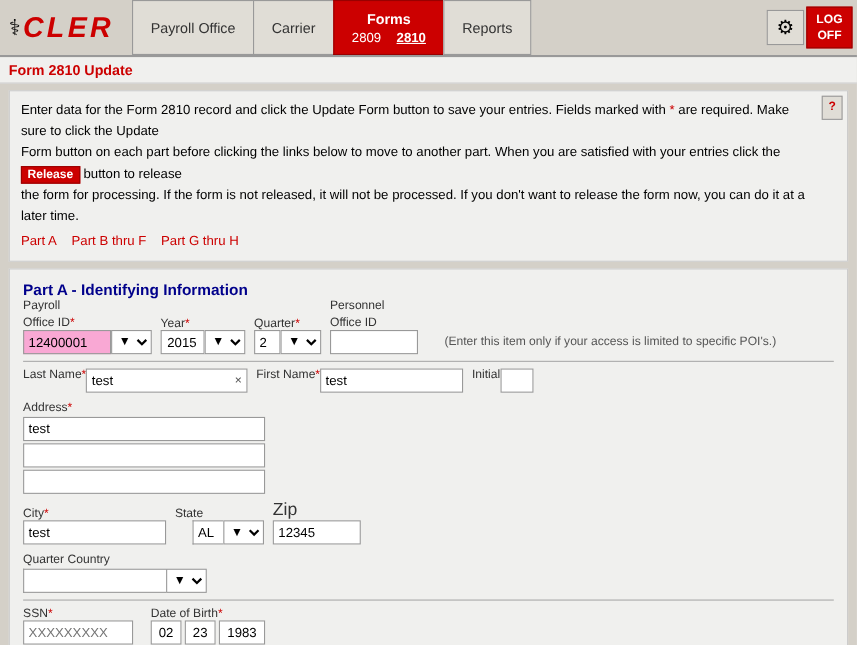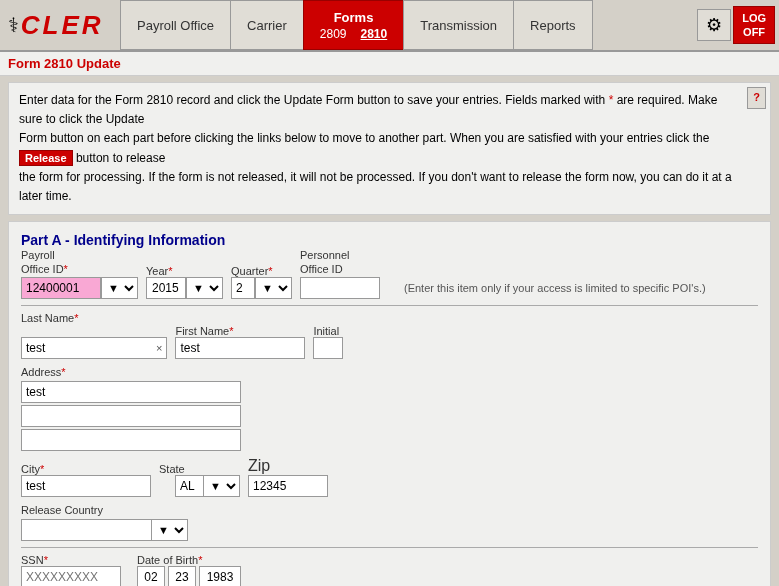--- a/index.html
+++ b/index.html
@@ -20,23 +20,20 @@
     <div style="padding:8px 16px; background:#e0ddd6; border:1px solid #999; cursor:pointer; font-size:13px; color:#333; height:100%; display:flex; align-items:center; border-right:none;">
       <span>Carrier</span>
     </div>
     <div style="padding:0 16px; background:#cc0000; border:1px solid #990000; cursor:pointer; font-size:13px; color:white; height:100%; display:flex; flex-direction:column; align-items:center; justify-content:center; border-right:none;">
       <span style="font-weight:bold;">Forms</span>
       <div style="display:flex; gap:14px; margin-top:2px;">
         <span style="font-size:12px; color:white; cursor:pointer;">2809</span>
         <span style="font-size:12px; color:white; cursor:pointer; font-weight:bold; text-decoration:underline;">2810</span>
       </div>
     </div>
-    <div style="padding:8px 16px; background:#e0ddd6; border:1px solid #999; cursor:pointer; font-size:13px; color:#333; height:100%; display:flex; align-items:center; border-right:none;">
-      <span>Transmission</span>
-    </div>
     <div style="padding:8px 16px; background:#e0ddd6; border:1px solid #999; cursor:pointer; font-size:13px; color:#333; height:100%; display:flex; align-items:center;">
       <span>Reports</span>
     </div>
   </div>
   <div style="display:flex; align-items:center; gap:2px; padding:0 4px;">
     <button style="background:#e0ddd6; border:1px solid #999; padding:4px 8px; cursor:pointer; font-size:18px;">⚙</button>
     <button style="background:#cc0000; color:white; border:1px solid #990000; padding:4px 8px; cursor:pointer; font-size:11px; font-weight:bold; line-height:1.3;">LOG<br>OFF</button>
   </div>
 </div>
 
@@ -50,20 +47,25 @@
     Enter data for the Form 2810 record and click the Update Form button to save your entries. Fields marked with <span style="color:#cc0000;">*</span> are required.  Make sure to click the Update
   </p>
   <p>
     Form button on each part before clicking the links below to move to another part. When you are satisfied with your entries click the
     <button style="background:#cc0000; color:white; border:1px solid #990000; padding:1px 5px; font-size:11px; font-weight:bold; cursor:pointer;">Release</button>
     button to release
   </p>
   <p>
     the form for processing.  If the form is not released, it will not be processed.  If you don't want to release the form now, you can do it at a later time.
   </p>
+  <div style="margin-top:4px;">
+    <a href="#" style="color:#cc0000; font-size:12px; margin-right:10px; text-decoration:none;">Part A</a>
+    <a href="#" style="color:#cc0000; font-size:12px; margin-right:10px; text-decoration:none;">Part B thru F</a>
+    <a href="#" style="color:#cc0000; font-size:12px; text-decoration:none;">Part G thru H</a>
+  </div>
 </div>
 
 <div style="background:#f0f0ee; margin:0 8px 8px 8px; border:1px solid #ccc; padding:10px 12px;">
   <div style="color:#00008b; font-weight:bold; font-size:14px; ">Part A - Identifying Information</div>
 
   <div style="display:flex; align-items:flex-end; gap:8px; margin-bottom:6px;">
     <div style="display:flex; flex-direction:column;">
       <label style="font-size:11px; color:#333; line-height:1.3;">Payroll<br>Office ID<span style="color:#cc0000;">*</span></label>
       <div style="display:flex; align-items:center;">
         <input type="text" style="border: 1px solid rgb(153, 153, 153); padding: 2px 4px; font-size: 12px; background: #f9a8d4; height: 22px; width: 80px;" value="12400001">
@@ -95,32 +97,32 @@
       <div style="display:flex; align-items:center; gap:24px;">
         <input type="text" style="border: 1px solid rgb(153, 153, 153); padding: 2px 4px; font-size: 12px; background: white; height: 22px; width: 80px;" value="">
         <span style="font-size:11px; color:#555;">(Enter this item only if your access is limited to specific POI's.)</span>
       </div>
     </div>
   </div>
 
   <hr style="border:none; border-top:1px solid #aaa; margin:6px 0;">
 
   <div style="display:flex; gap:8px; align-items:flex-end; margin-bottom:6px;">
-    <div style="display:flex; flex-direction:column;gap:13px;">
+    <div style="display:flex; flex-direction:row;">
       <label style="font-size:11px; color:#333;">Last Name<span style="color:#cc0000;">*</span></label>
       <div style="display:flex; align-items:center; border:1px solid #999; background:white; height:22px; padding:0 2px;">
         <input type="text" style="border: none; outline: none; padding: 2px; font-size: 12px; background: transparent; width: 130px; height: 20px;" value="test">
         <button style="background:none; border:none; cursor:pointer; font-size:11px; color:#555; padding:0 2px;">×</button>
       </div>
     </div>
-    <div style="display:flex; flex-direction:column;">
+    <div style="display:flex; flex-direction:row;">
       <label style="font-size:11px; color:#333;">First Name<span style="color:#cc0000;">*</span></label>
       <input type="text" style="border: 1px solid rgb(153, 153, 153); padding: 2px 4px; font-size: 12px; background: white; height: 22px; width: 130px;" value="test">
     </div>
-    <div style="display:flex; flex-direction:column;">
+    <div style="display:flex; ">
       <label style="font-size:11px; color:#333;">Initial</label>
       <input type="text" style="border: 1px solid rgb(153, 153, 153); padding: 2px 4px; font-size: 12px; background: white; height: 22px; width: 30px;" value="">
     </div>
   </div>
 
   <div style="margin-bottom:6px;">
     <label style="font-size:11px; color:#333;">Address<span style="color:#cc0000;">*</span></label>
     <div style="display:flex; flex-direction:column; gap:2px; margin-top:2px;">
       <input type="text" style="border: 1px solid rgb(153, 153, 153); padding: 2px 4px; font-size: 12px; background: white; height: 22px; width: 220px;" value="test">
       <input type="text" style="border: 1px solid rgb(153, 153, 153); padding: 2px 4px; font-size: 12px; background: white; height: 22px; width: 220px;" value="">
@@ -142,21 +144,21 @@
         </select>
       </div>
     </div>
     <div style="display:flex; flex-direction:column;">
       <label style="font-size:16px; color:#333;">Zip</label>
       <input type="text" style="border: 1px solid rgb(153, 153, 153); padding: 2px 4px; font-size: 12px; background: white; height: 22px; width: 80px;" value="12345">
     </div>
   </div>
 
   <div style="margin-bottom:6px;">
-    <label style="font-size:11px; color:#333;">Release Country</label>
+    <label style="font-size:11px; color:#333;">Quarter Country</label>
     <div style="display:flex; margin-top:2px;">
       <input type="text" style="border-top: 1px solid rgb(153, 153, 153); border-bottom: 1px solid rgb(153, 153, 153); border-left: 1px solid rgb(153, 153, 153); border-image: initial; border-right: none; padding: 2px 4px; font-size: 12px; background: white; height: 22px; width: 130px;" value="">
       <select style="border:1px solid #999; height:22px; font-size:11px; background:white; padding:0 2px;">
         <option>▼</option>
       </select>
     </div>
   </div>
 
   <hr style="border:none; border-top:1px solid #aaa; margin:6px 0;">
 

